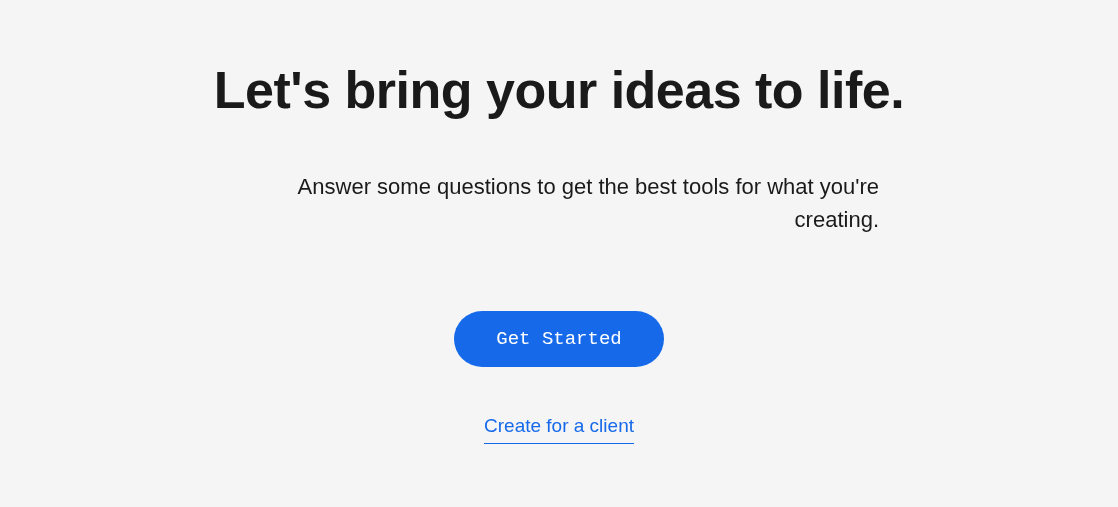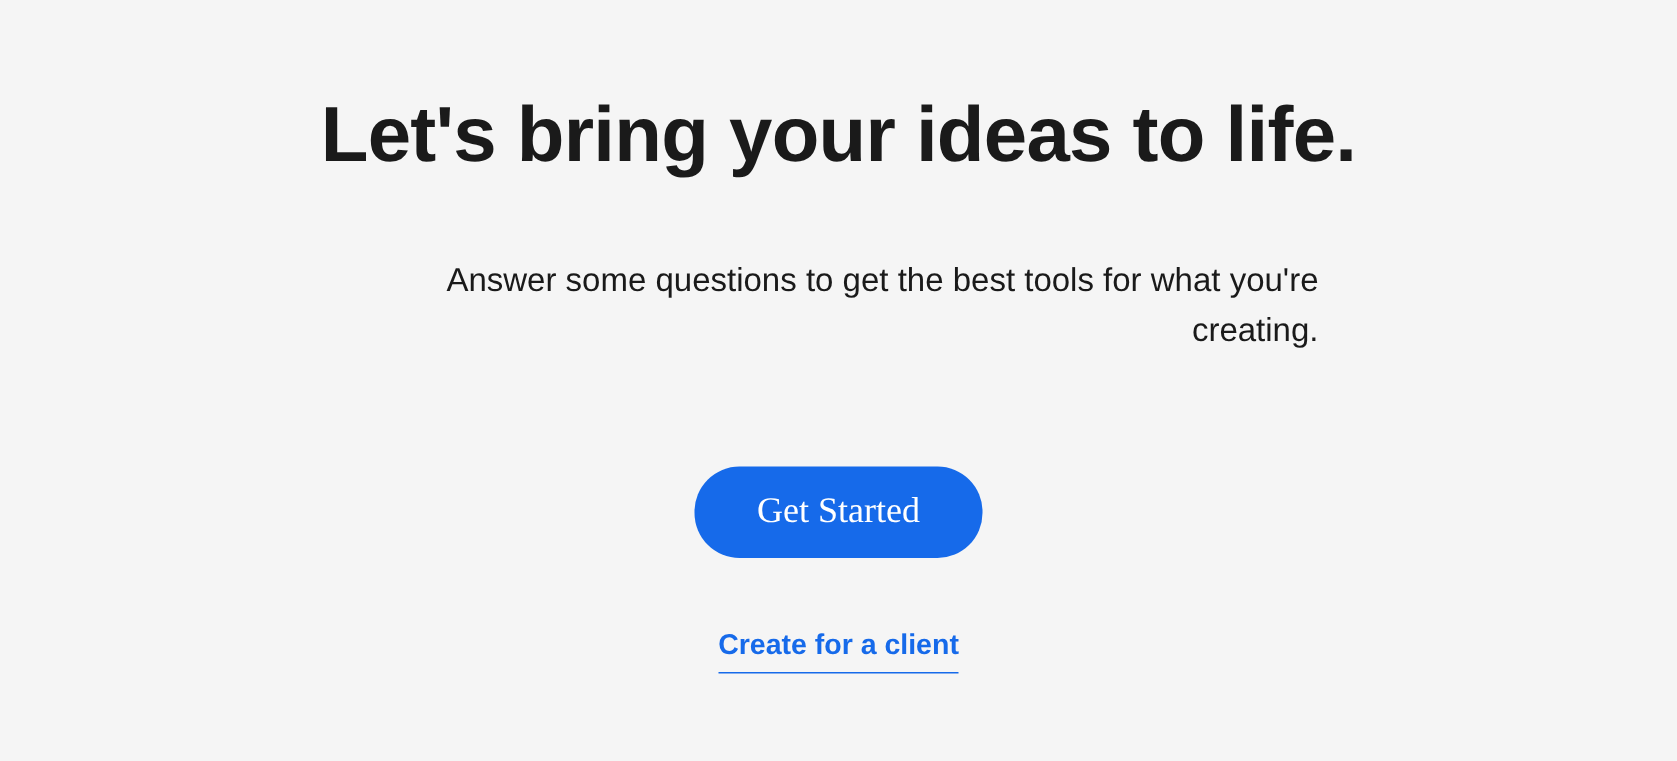--- a/index.html
+++ b/index.html
@@ -33,30 +33,30 @@
       line-height: 1.5;
       max-width: 640px;
       margin-bottom: 75px;
     }
     .primary-button {
       background-color: #166aea;
       color: #ffffff;
       border: none;
       border-radius: 30px;
       padding: 17px 42px;
-      font-size: 24px;
+      font-size: 19px;
       font-weight: 400;
       cursor: pointer;
       margin-bottom: 48px;
-      font-family: Liberation Serif, serif;
+      font-family: Liberation Mono, monospace;
     }
     .secondary-link {
       color: #166aea;
       font-size: 19px;
-      font-weight: 700;
+      font-weight: 400;
       text-decoration: none;
       cursor: pointer;
       padding-bottom: 6px;
       border-bottom: 1px solid #166aea;
     }
   </style>
 </head>
 <body>
 
 <h1 class="heading">Let's bring your ideas to life.</h1>

